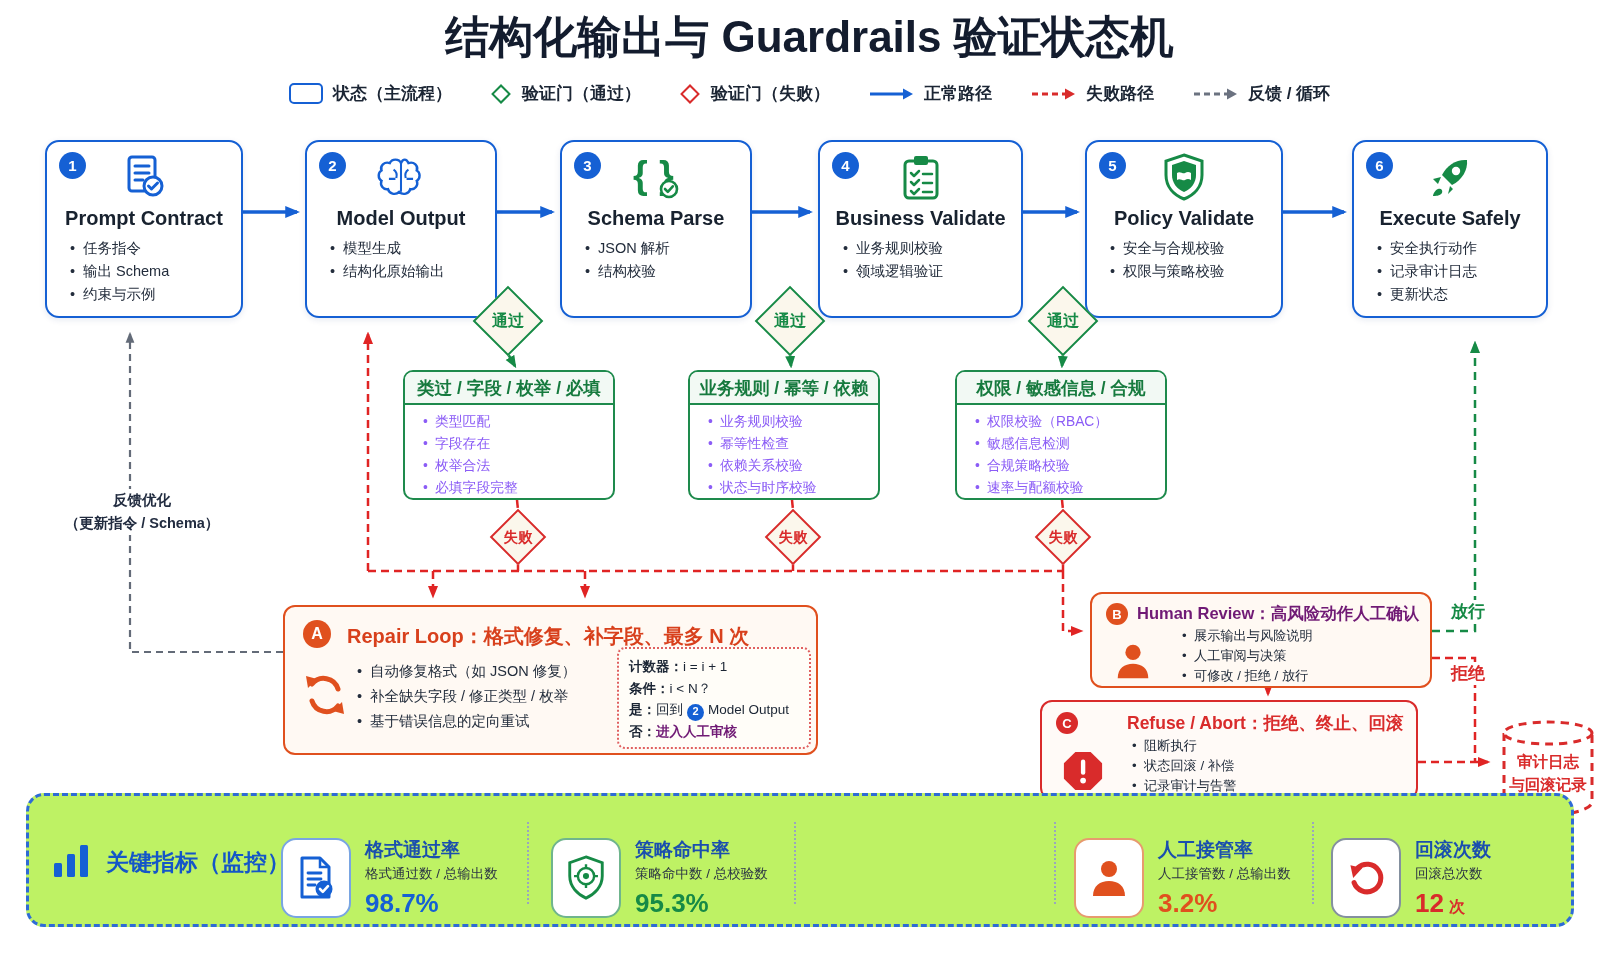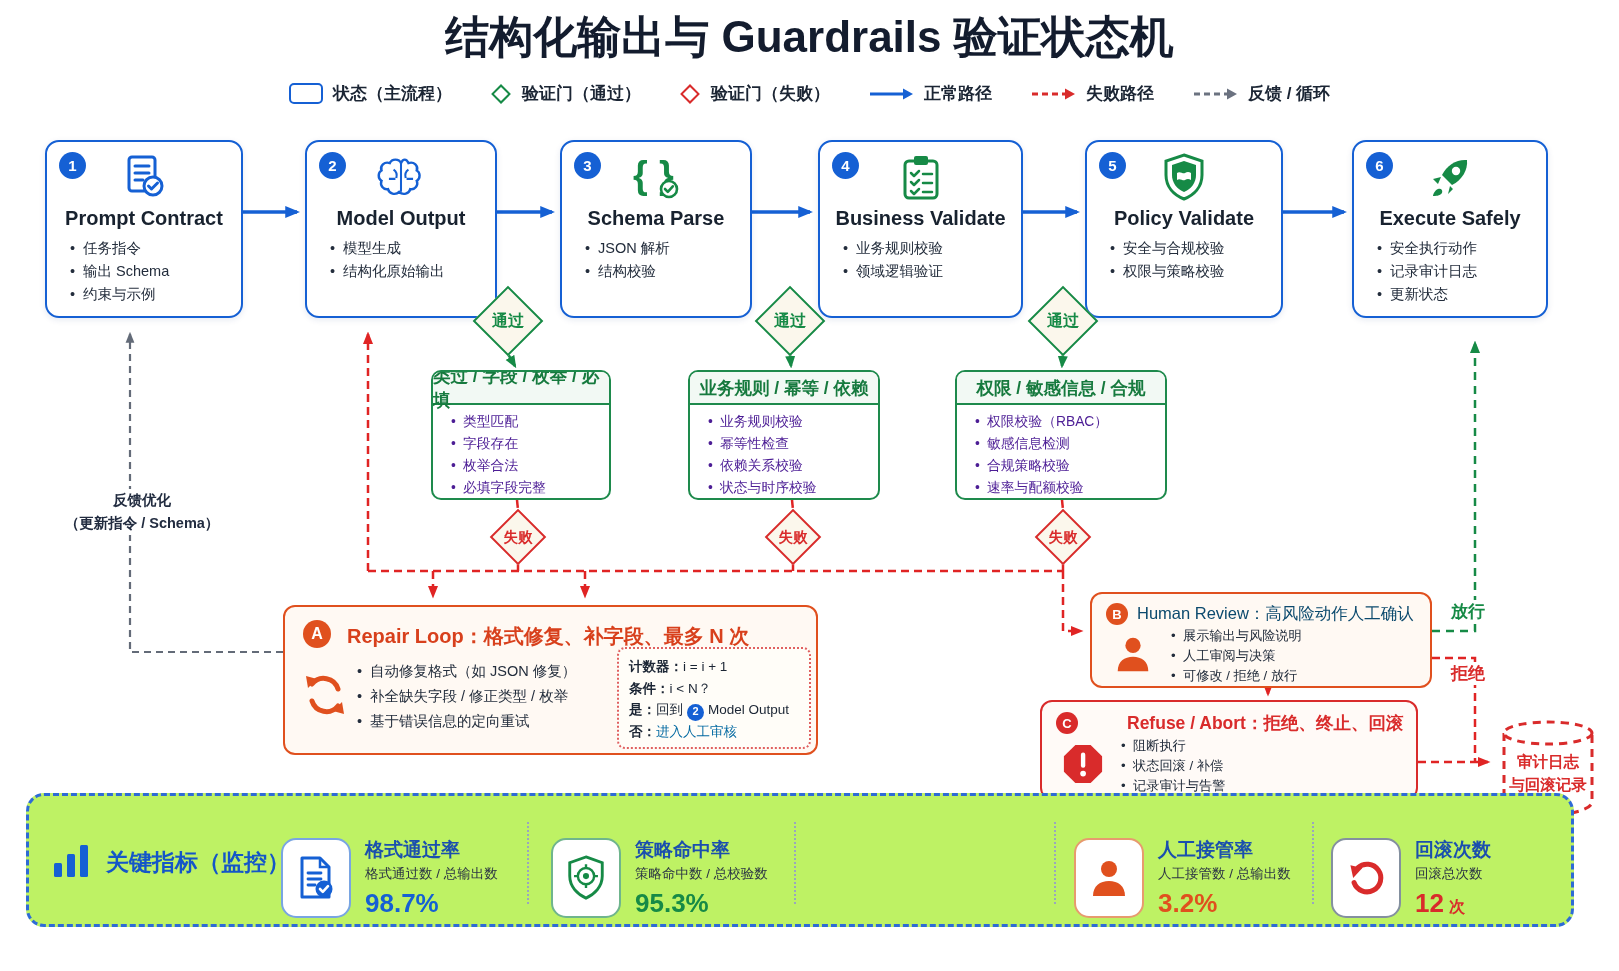--- a/index.html
+++ b/index.html
@@ -26,41 +26,41 @@
 .dshape{position:absolute;background:#fbf7ec;border:2.5px solid;transform:rotate(45deg)}
 .dpass{width:50px;height:50px;border-color:#168a46}
 .dfail{width:40px;height:40px;border-color:#d92b2b}
 .dtext{position:relative;z-index:1;font-weight:700}
 .tgreen{color:#168a46;font-size:16px}
 .tred{color:#d92b2b;font-size:14.5px}
 
 .gbox{position:absolute;top:370px;height:130px;background:#fff;border:2px solid #1e8a4c;border-radius:10px;z-index:2;overflow:hidden}
 .ghead{height:33px;background:#f2f9f4;border-bottom:2px solid #1e8a4c;display:flex;align-items:center;justify-content:center;font-size:17.5px;font-weight:700;color:#167a3e}
 .gbody{padding:6px 8px 0 18px}
-.gb{font-size:13.8px;font-weight:500;color:#4c1d95;line-height:22px;position:relative;padding-left:12px}
+.gb{font-size:13.8px;font-weight:500;color:#8b5cf6;line-height:22px;position:relative;padding-left:12px}
 .gb::before{content:"•";position:absolute;left:0}
 
 .repair{position:absolute;left:283px;top:605px;width:535px;height:150px;border:2.5px solid #e0501e;border-radius:12px;background:#fff9f3;z-index:2}
 .abadge{position:absolute;left:18px;top:13px;width:28px;height:28px;border-radius:50%;background:#e0501e;color:#fff;font-weight:700;font-size:16px;display:flex;align-items:center;justify-content:center}
 .rtitle{position:absolute;left:62px;top:16px;font-size:20px;font-weight:700;color:#d8401c}
 .ricon{position:absolute;left:18px;top:66px}
 .rbullets{position:absolute;left:72px;top:52px}
 .rb{font-size:14.5px;font-weight:500;color:#232d3c;line-height:25px;position:relative;padding-left:13px}
 .rb::before{content:"•";position:absolute;left:0}
 .counter{position:absolute;left:332px;top:40px;width:194px;height:102px;border:2px dotted #e06060;border-radius:8px;background:#fffdf8;padding:7px 10px;z-index:2}
 .cline{font-size:13.5px;color:#1b2534;line-height:21.5px;display:flex;align-items:flex-end;white-space:nowrap}
 .cline b{font-weight:700}
 .mini-badge{width:17px;height:17px;border-radius:50%;background:#1560d4;color:#fff;font-size:11px;font-weight:700;display:inline-flex;align-items:center;justify-content:center;margin:0 4px;flex:none}
-.red-strong{color:#0369a1;font-weight:400}
+.red-strong{color:#701a75;font-weight:700}
 
 .hbox{position:absolute;left:1090px;top:592px;width:342px;height:96px;border:2.5px solid #e0501e;border-radius:12px;background:#fff9f3;z-index:2;padding:9px 10px 0 14px}
 .hhead{display:flex;align-items:center;gap:9px}
 .bbadge{width:22px;height:22px;border-radius:50%;color:#fff;font-weight:700;font-size:13px;display:flex;align-items:center;justify-content:center;flex:none;background:#e0501e}
-.htitle{font-size:16.5px;font-weight:400;color:#0c4a6e;white-space:nowrap}
-.hrow{display:flex;gap:17px;margin-top:1px;align-items:center;padding-left:6px}
+.htitle{font-size:16.5px;font-weight:700;color:#701a75;white-space:nowrap}
+.hrow{display:flex;gap:28px;margin-top:1px;align-items:flex-end;padding-left:6px}
 .hb{font-size:13.2px;font-weight:500;color:#232d3c;line-height:20px;position:relative;padding-left:12px}
 .hb::before{content:"•";position:absolute;left:0}
 .cbox{position:absolute;left:1040px;top:700px;width:378px;height:100px;border:2.5px solid #d92b2b;border-radius:12px;background:#fffaf7;z-index:2;padding:9px 10px 0 14px}
 .cbox .bbadge{background:#d92b2b}
 .ctitle{font-size:17.5px;font-weight:700;color:#d92b2b;white-space:nowrap}
 
 .flabel{position:absolute;z-index:4;background:#fff;padding:0 3px;font-weight:700;white-space:nowrap}
 .lbl-release{left:1448px;top:600px;color:#168a46;font-size:17px}
 .lbl-reject{left:1448px;top:662px;color:#d92b2b;font-size:17px}
 .feedback{position:absolute;left:46px;top:489px;width:192px;text-align:center;z-index:4;background:#fff;color:#222c40;font-weight:600;font-size:14.5px;line-height:23px}
@@ -284,21 +284,21 @@
     </div>
   <div class="dwrap" style="left:753px;top:286px;width:74px;height:70px">
       <div class="dshape dpass"></div>
       <span class="dtext tgreen">通过</span>
     </div>
   <div class="dwrap" style="left:1026px;top:286px;width:74px;height:70px">
       <div class="dshape dpass"></div>
       <span class="dtext tgreen">通过</span>
     </div>
 
-  <div class="gbox" style="left:431px;width:180px">
+  <div class="gbox" style="left:403px;width:212px">
     <div class="ghead">类过 / 字段 / 枚举 / 必填</div>
     <div class="gbody">
       <div class="gb">类型匹配</div>
       <div class="gb">字段存在</div>
       <div class="gb">枚举合法</div>
       <div class="gb">必填字段完整</div>
     </div>
   </div>
   <div class="gbox" style="left:688px;width:192px">
     <div class="ghead">业务规则 / 幂等 / 依赖</div>

